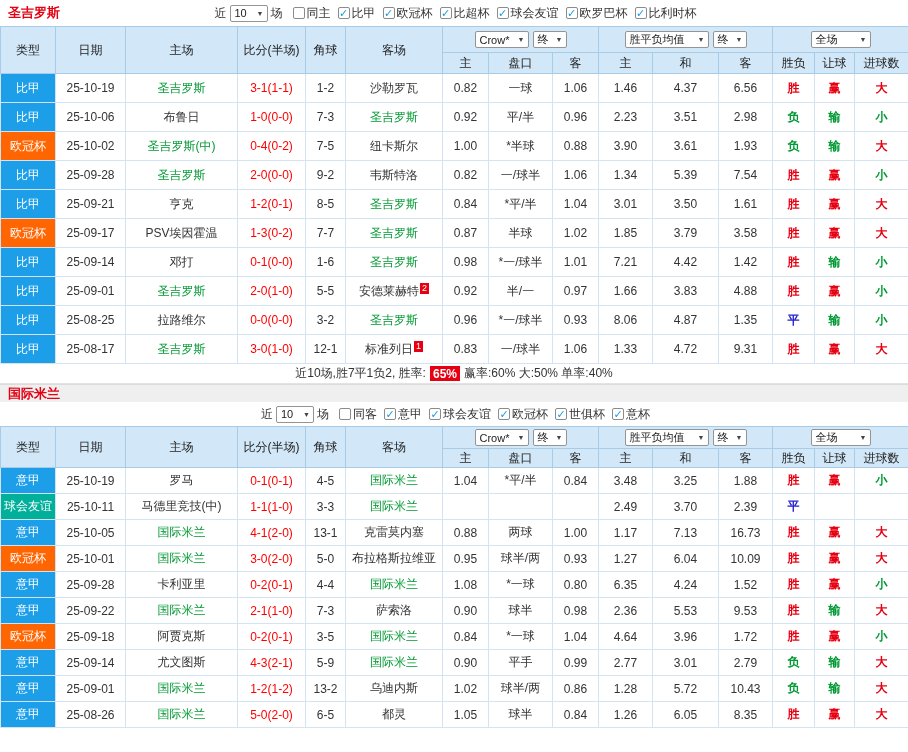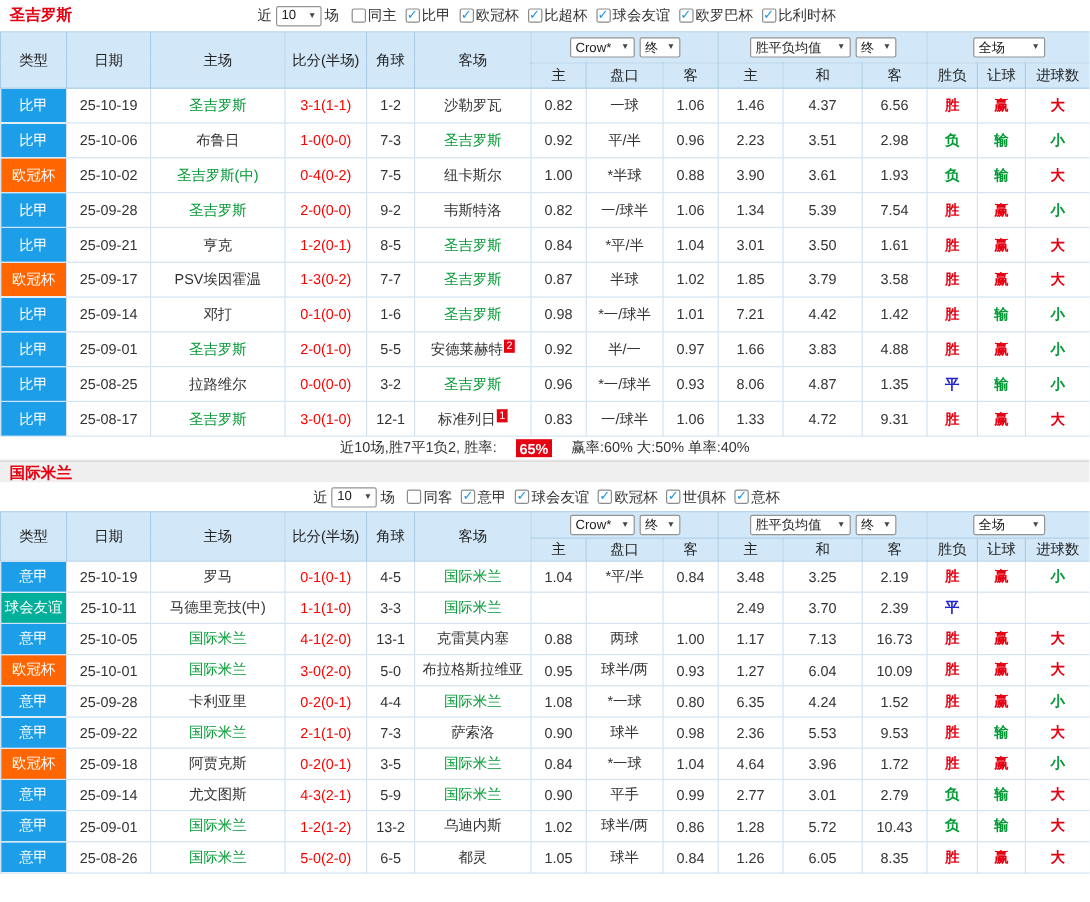--- a/index.html
+++ b/index.html
@@ -48,21 +48,21 @@
   td.type-cell{color:#fff;}
   td.team-cell{color:#333;cursor:pointer;}
   td.team-cell.focus{color:#009933;}
   td.score-cell{color:#ff0000;cursor:pointer;}
   td.corner-cell,td.odds-cell{color:#333;}
   td.res-cell{font-weight:bold;}
   .badge{display:inline-block;background:#e60012;color:#fff;font-size:9px;line-height:11px;padding:0 2px;margin-left:1px;
          position:relative;top:-4px;}
 
   
-  .summary{height:19px;display:flex;align-items:center;justify-content:center;gap:16px;color:#333;background:#fff;
+  .summary{height:19px;display:flex;align-items:center;justify-content:center;gap:4px;color:#333;background:#fff;
            border-bottom:1px solid #e3e3e3;text-align:right;}
   .rate-badge{background:#e60012;color:#fff;font-weight:bold;padding:0 3px;height:15px;display:inline-flex;align-items:center;}
 </style>
 </head>
 <body>
 
 <div class="app">
   <div id="sections">
       <div class="section">
         <div class="head-inline">
@@ -469,21 +469,21 @@
               <td>25-10-19</td>
               <td class="team-cell">罗马</td>
               <td class="score-cell">0-1(0-1)</td>
               <td class="corner-cell">4-5</td>
               <td class="team-cell focus"><span>国际米兰</span></td>
               <td class="odds-cell">1.04</td>
               <td class="odds-cell">*平/半</td>
               <td class="odds-cell">0.84</td>
               <td class="odds-cell">3.48</td>
               <td class="odds-cell">3.25</td>
-              <td class="odds-cell">2.19</td>
+              <td class="odds-cell">1.88</td>
               <td class="res-cell" style="color: rgb(230, 0, 18);">胜</td>
               <td class="res-cell" style="color: rgb(230, 0, 18);">赢</td>
               <td class="res-cell" style="color: rgb(0, 153, 51);">小</td>
             </tr>
             <tr>
               <td class="type-cell" style="background: rgb(0, 176, 155);">球会友谊</td>
               <td>25-10-11</td>
               <td class="team-cell">马德里竞技(中)</td>
               <td class="score-cell">1-1(1-0)</td>
               <td class="corner-cell">3-3</td>

